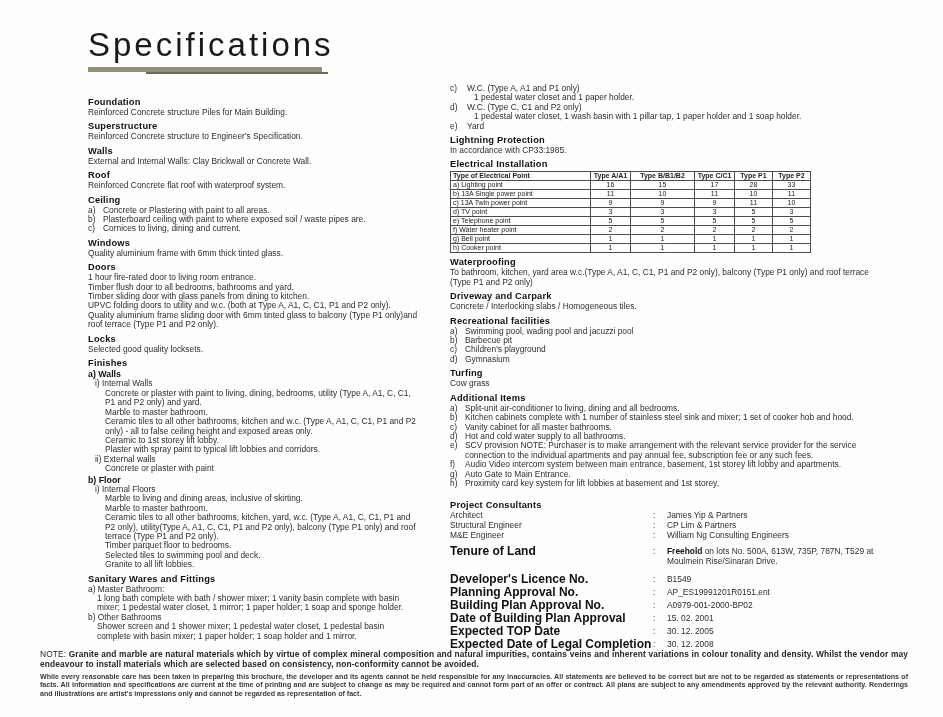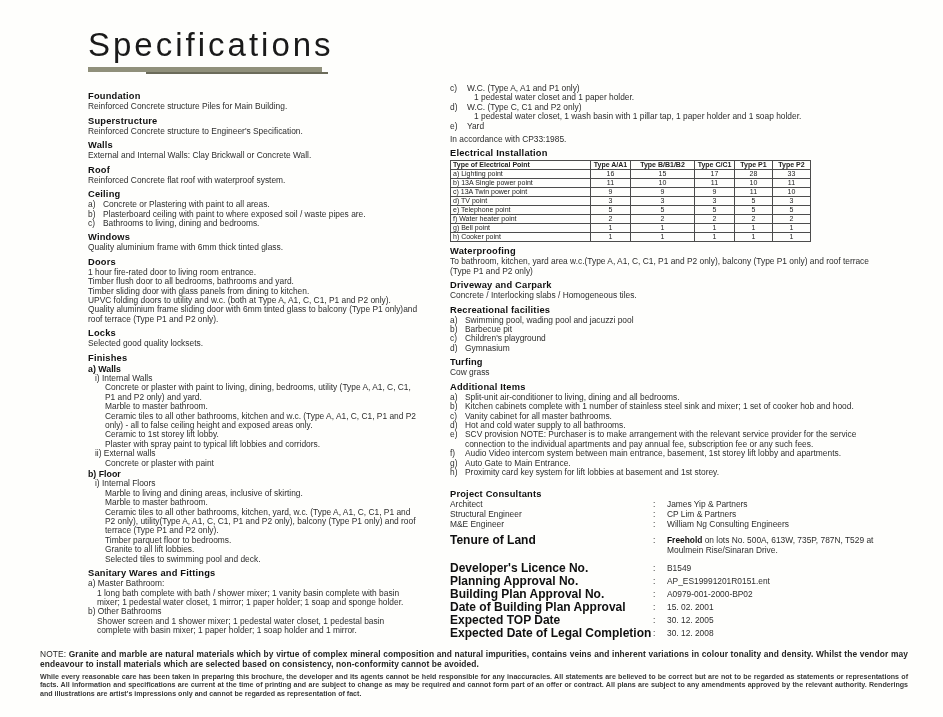--- a/index.html
+++ b/index.html
@@ -99,21 +99,21 @@
         <div class="li">
             <span class="m">a)</span>
             <span class="t">Concrete or Plastering with paint to all areas.</span>
           </div>
         <div class="li">
             <span class="m">b)</span>
             <span class="t">Plasterboard ceiling with paint to where exposed soil / waste pipes are.</span>
           </div>
         <div class="li">
             <span class="m">c)</span>
-            <span class="t">Bathrooms to living, dining and bedrooms.</span>
+            <span class="t">Cornices to living, dining and current.</span>
           </div>
       </div>
 
       <div class="sec">
         <div class="h">Windows</div>
         <div class="p">Quality aluminium frame with 6mm thick tinted glass.</div>
       </div>
 
       <div class="sec">
         <div class="h">Doors</div>
@@ -139,22 +139,22 @@
         <div class="i2">Ceramic to 1st storey lift lobby.</div>
         <div class="i2">Plaster with spray paint to typical lift lobbies and corridors.</div>
         <div class="i1">ii) External walls</div>
         <div class="i2">Concrete or plaster with paint</div>
         <div class="h2">b) Floor</div>
         <div class="i1">i) Internal Floors</div>
         <div class="i2">Marble to living and dining areas, inclusive of skirting.</div>
         <div class="i2">Marble to master bathroom.</div>
         <div class="i2">Ceramic tiles to all other bathrooms, kitchen, yard, w.c. (Type A, A1, C, C1, P1 and P2 only), utility(Type A, A1, C, C1, P1 and P2 only), balcony (Type P1 only) and roof terrace (Type P1 and P2 only).</div>
         <div class="i2">Timber parquet floor to bedrooms.</div>
+        <div class="i2">Selected tiles to swimming pool and deck.</div>
         <div class="i2">Granite to all lift lobbies.</div>
-        <div class="i2">Selected tiles to swimming pool and deck.</div>
       </div>
 
       <div class="sec">
         <div class="h">Sanitary Wares and Fittings</div>
         <div class="p">a) Master Bathroom:</div>
         <div class="i1b">1 long bath complete with bath / shower mixer; 1 vanity basin complete with basin mixer; 1 pedestal water closet, 1 mirror; 1 paper holder; 1 soap and sponge holder.</div>
         <div class="p">b) Other Bathrooms</div>
         <div class="i1b">Shower screen and 1 shower mixer; 1 pedestal water closet, 1 pedestal basin complete with basin mixer; 1 paper holder; 1 soap holder and 1 mirror.</div>
       </div>
 
@@ -173,20 +173,21 @@
             <span class="t">W.C. (Type C, C1 and P2 only)</span>
           </div>
         <div class="sub">1 pedestal water closet, 1 wash basin with 1 pillar tap, 1 paper holder and 1 soap holder.</div>
         <div class="li">
             <span class="m2">e)</span>
             <span class="t">Yard</span>
           </div>
       </div>
 
       <div class="sec">
+        <div class="h">Lightning Protection</div>
         <div class="p">In accordance with CP33:1985.</div>
       </div>
 
       <div class="sec">
         <div class="h">Electrical Installation</div>
         <table class="etable">
           <colgroup>
               <col class="cw0">
               <col class="cw1">
               <col class="cw2">

